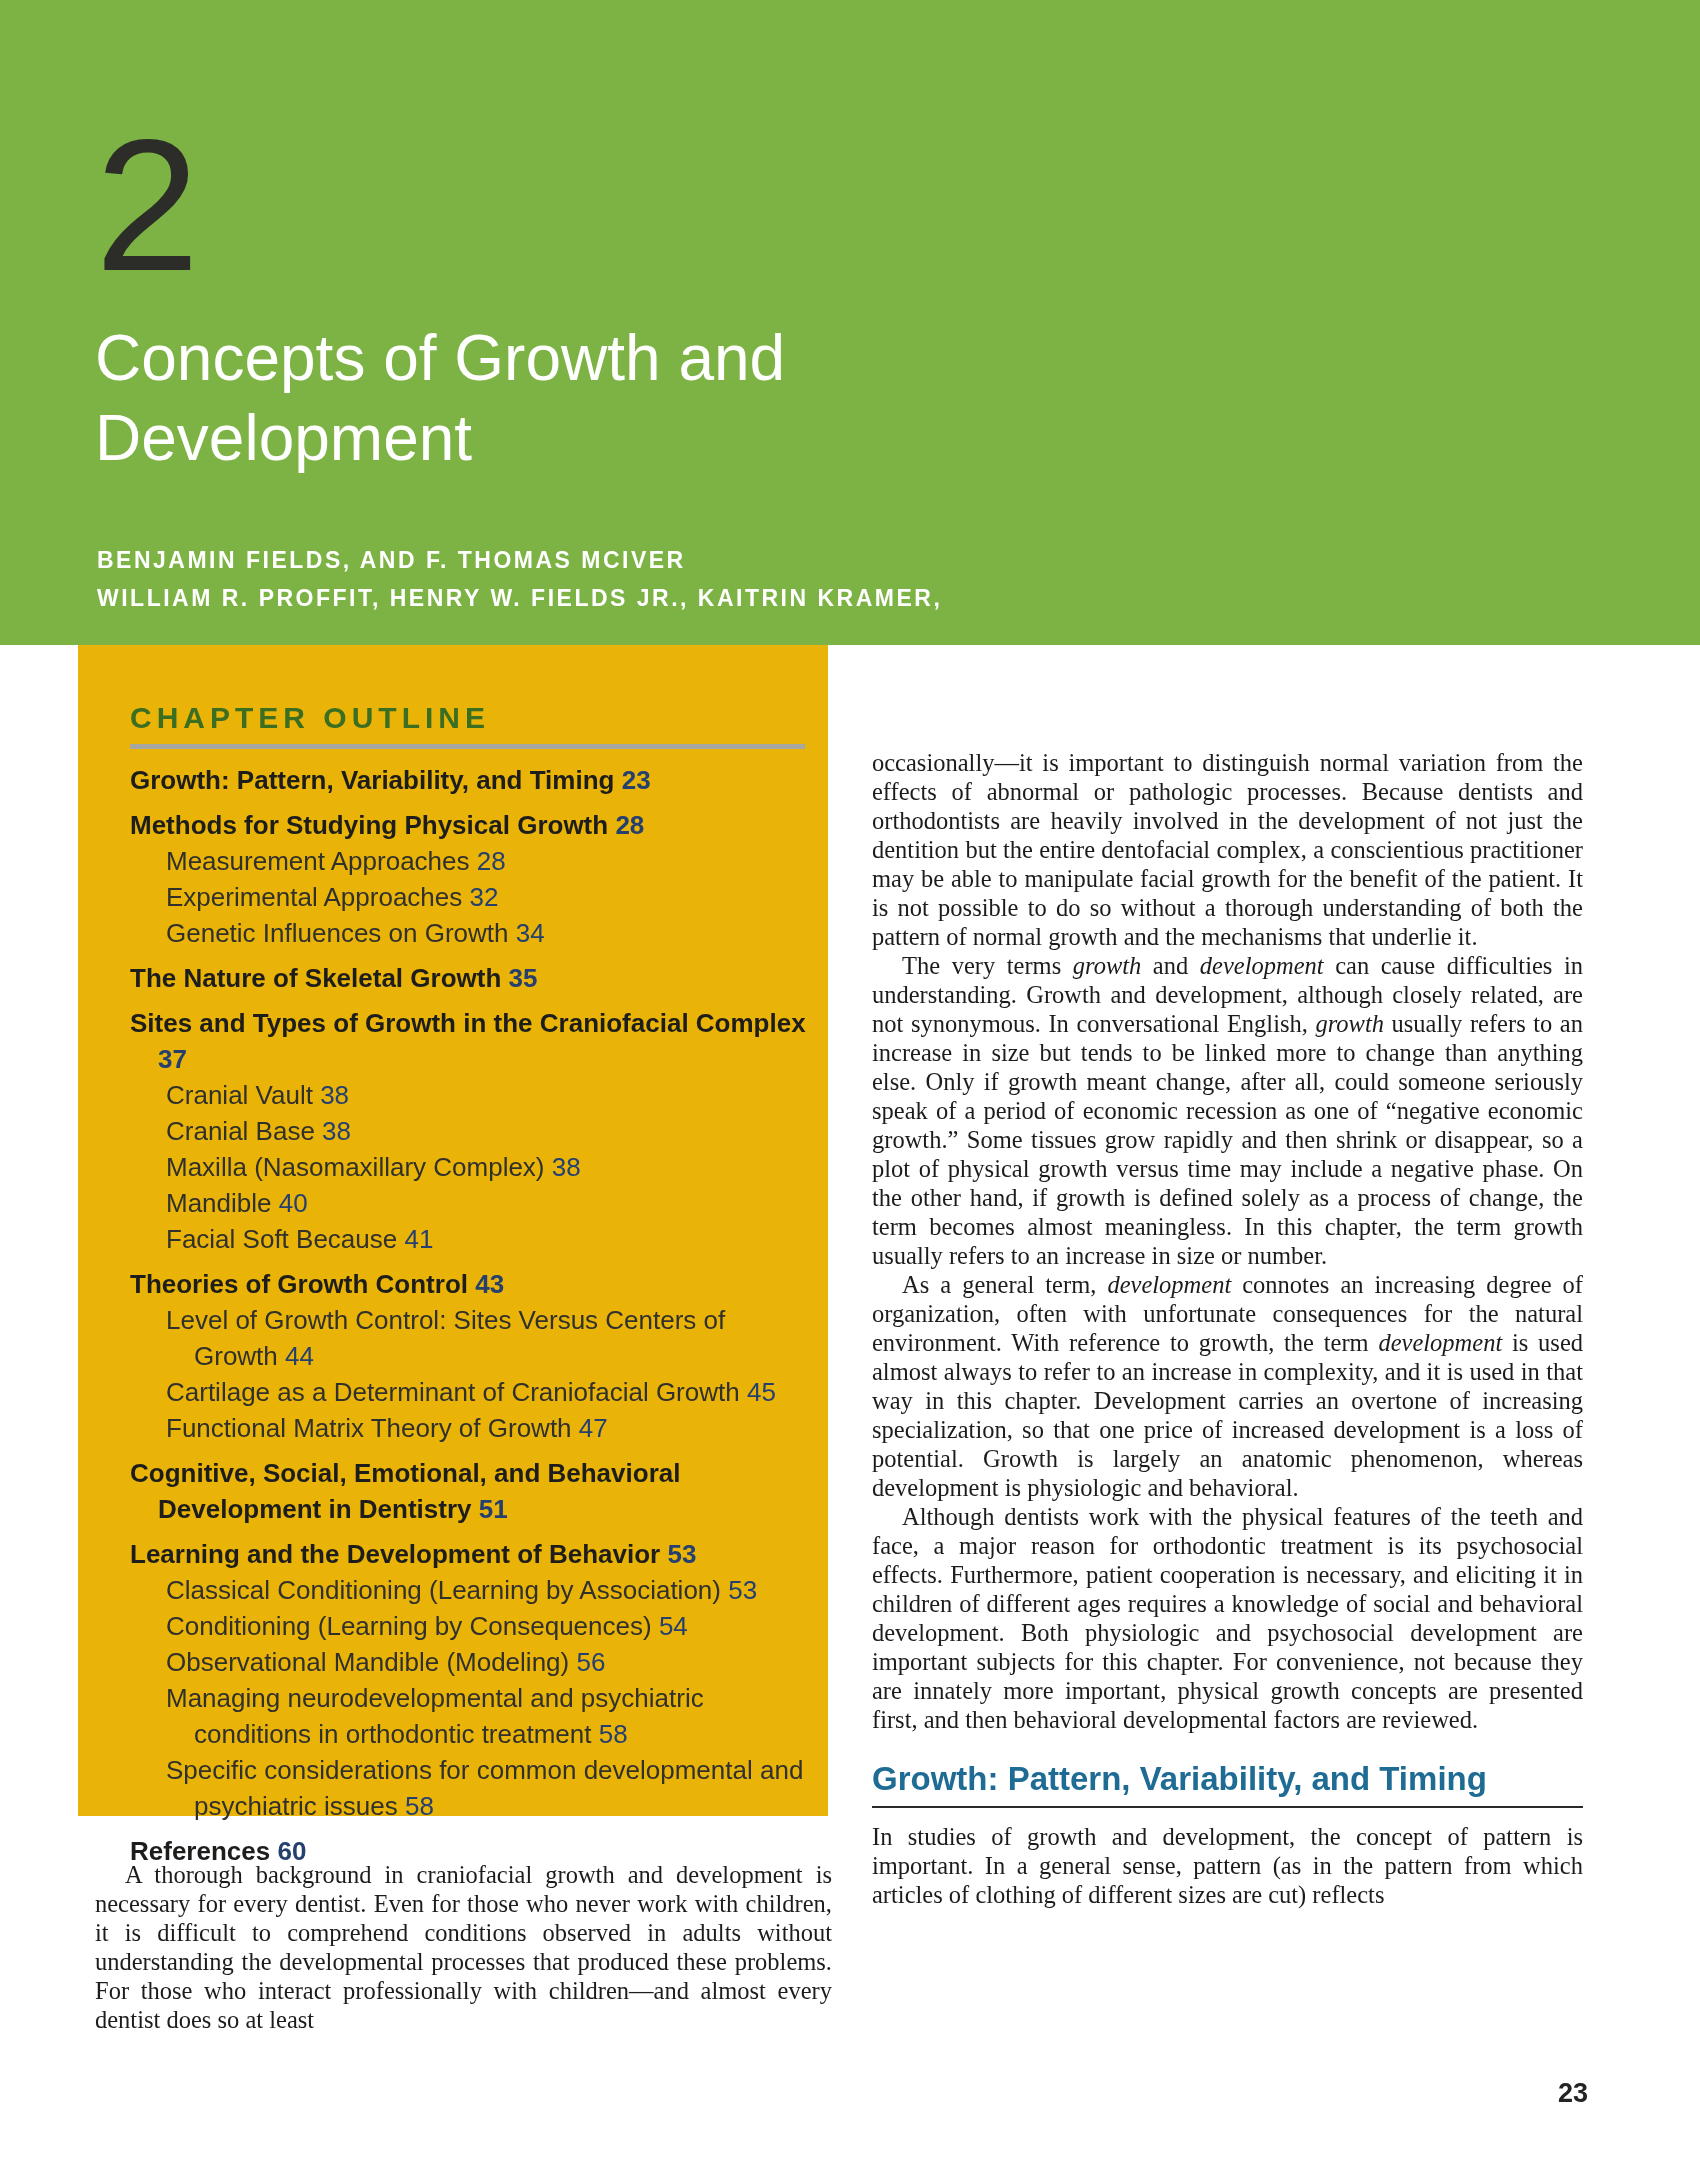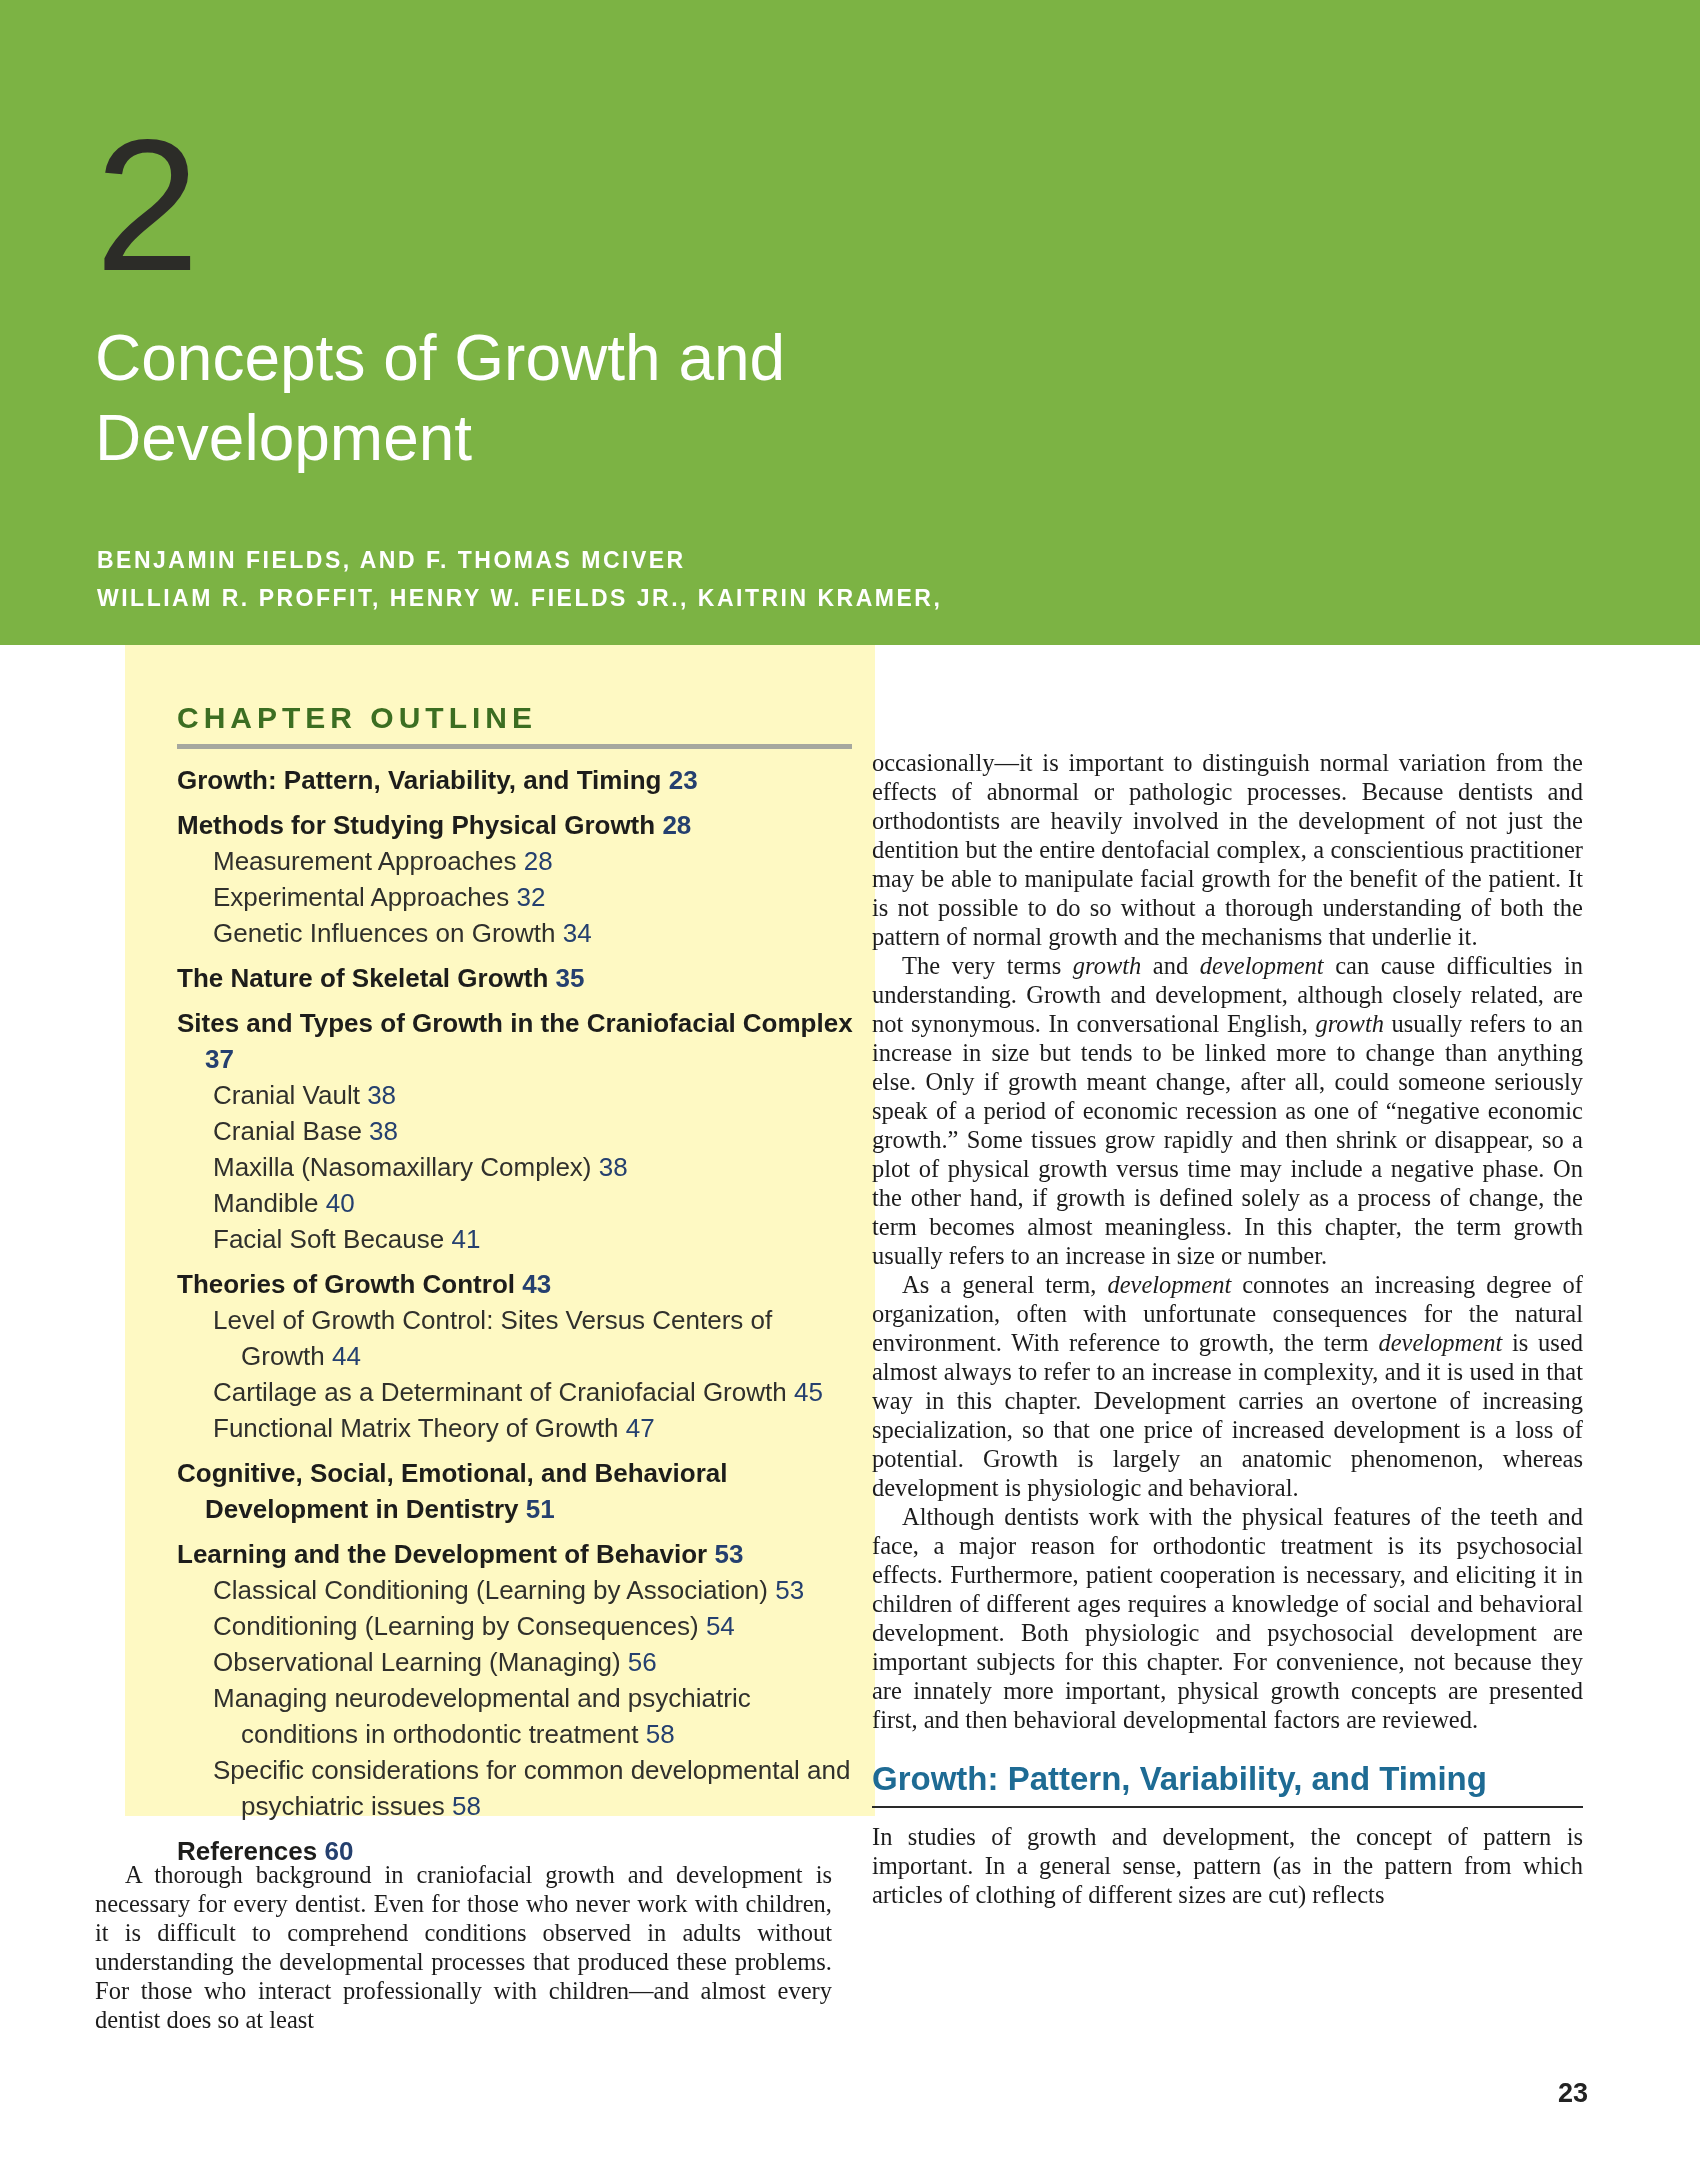--- a/index.html
+++ b/index.html
@@ -79,21 +79,21 @@
   <div class="chap-title">
     <div>Concepts of Growth and</div>
     <div>Development</div>
   </div>
   <div class="authors">
     <div>BENJAMIN FIELDS, AND F. THOMAS MCIVER</div>
     <div>WILLIAM R. PROFFIT, HENRY W. FIELDS JR., KAITRIN KRAMER,</div>
   </div>
 </header>
 
-<section class="outline-box" style="background-color: #fef9c3; margin-left: 47px;">
+<section class="outline-box" style="background-color: #eab308;">
   <h2 class="outline-heading" style="color: rgb(60, 110, 34);">CHAPTER OUTLINE</h2>
   <div class="outline-rule" style="background-color: rgb(166, 168, 159);"></div>
   <nav>
       <div class="oitem l1"><span>Growth: Pattern, Variability, and Timing </span><span class="opg" style="color: rgb(37, 64, 111);">23</span></div>
       <div class="oitem l1"><span>Methods for Studying Physical Growth </span><span class="opg" style="color: rgb(37, 64, 111);">28</span></div>
       <div class="oitem l2"><span>Measurement Approaches </span><span class="opg" style="color: rgb(37, 64, 111);">28</span></div>
       <div class="oitem l2"><span>Experimental Approaches </span><span class="opg" style="color: rgb(37, 64, 111);">32</span></div>
       <div class="oitem l2"><span>Genetic Influences on Growth </span><span class="opg" style="color: rgb(37, 64, 111);">34</span></div>
       <div class="oitem l1"><span>The Nature of Skeletal Growth </span><span class="opg" style="color: rgb(37, 64, 111);">35</span></div>
       <div class="oitem l1"><span>Sites and Types of Growth in the Craniofacial Complex </span><span class="opg" style="color: rgb(37, 64, 111);">37</span></div>
@@ -103,21 +103,21 @@
       <div class="oitem l2"><span>Mandible </span><span class="opg" style="color: rgb(37, 64, 111);">40</span></div>
       <div class="oitem l2"><span>Facial Soft Because </span><span class="opg" style="color: rgb(37, 64, 111);">41</span></div>
       <div class="oitem l1"><span>Theories of Growth Control </span><span class="opg" style="color: rgb(37, 64, 111);">43</span></div>
       <div class="oitem l2"><span>Level of Growth Control: Sites Versus Centers of Growth </span><span class="opg" style="color: rgb(37, 64, 111);">44</span></div>
       <div class="oitem l2"><span>Cartilage as a Determinant of Craniofacial Growth </span><span class="opg" style="color: rgb(37, 64, 111);">45</span></div>
       <div class="oitem l2"><span>Functional Matrix Theory of Growth </span><span class="opg" style="color: rgb(37, 64, 111);">47</span></div>
       <div class="oitem l1"><span>Cognitive, Social, Emotional, and Behavioral Development in Dentistry </span><span class="opg" style="color: rgb(37, 64, 111);">51</span></div>
       <div class="oitem l1"><span>Learning and the Development of Behavior </span><span class="opg" style="color: rgb(37, 64, 111);">53</span></div>
       <div class="oitem l2"><span>Classical Conditioning (Learning by Association) </span><span class="opg" style="color: rgb(37, 64, 111);">53</span></div>
       <div class="oitem l2"><span>Conditioning (Learning by Consequences) </span><span class="opg" style="color: rgb(37, 64, 111);">54</span></div>
-      <div class="oitem l2"><span>Observational Learning (Managing) </span><span class="opg" style="color: rgb(37, 64, 111);">56</span></div>
+      <div class="oitem l2"><span>Observational Mandible (Modeling) </span><span class="opg" style="color: rgb(37, 64, 111);">56</span></div>
       <div class="oitem l2"><span>Managing neurodevelopmental and psychiatric conditions in orthodontic treatment </span><span class="opg" style="color: rgb(37, 64, 111);">58</span></div>
       <div class="oitem l2"><span>Specific considerations for common developmental and psychiatric issues </span><span class="opg" style="color: rgb(37, 64, 111);">58</span></div>
       <div class="oitem l1"><span>References </span><span class="opg" style="color: rgb(37, 64, 111);">60</span></div>
     </nav>
 </section>
 
 <div class="left-para serif">
     <p><span>A thorough background in craniofacial growth and development is necessary for every dentist. Even for those who never work with children, it is difficult to comprehend conditions observed in adults without understanding the developmental processes that produced these problems. For those who interact professionally with children—and almost every dentist does so at least</span></p>
   </div>
 

